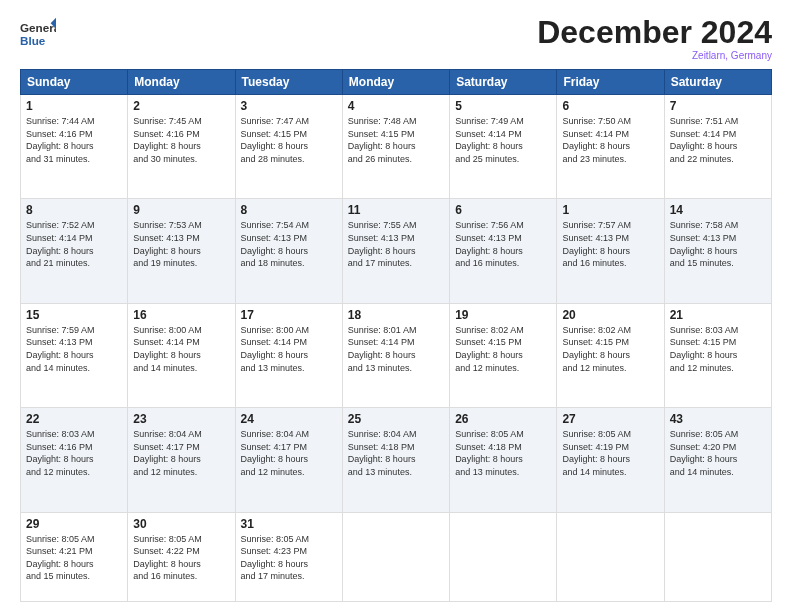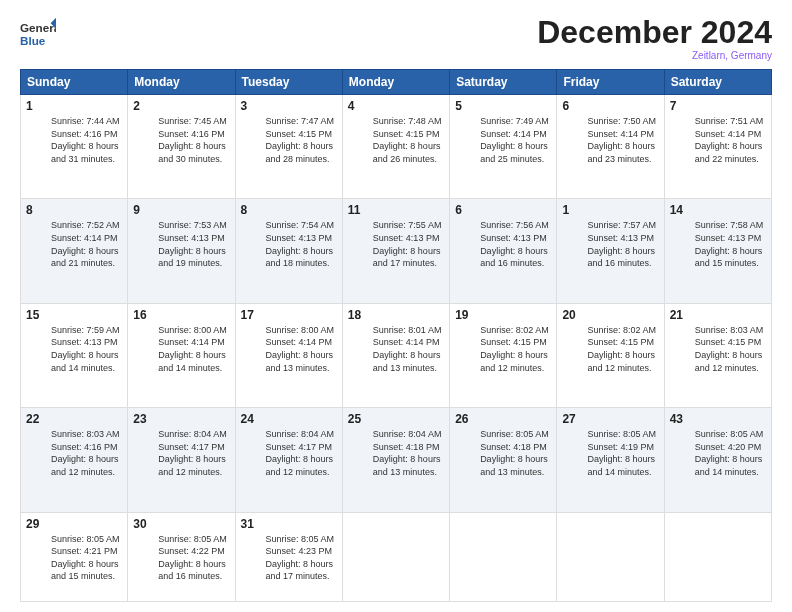--- a/index.html
+++ b/index.html
@@ -77,21 +77,20 @@
       font-size: 12px;
       font-weight: bold;
       color: #222;
       display: block;
       margin-bottom: 2px;
     }
     .cell-content {
       font-size: 9px;
       line-height: 1.4;
       color: #333;
-      margin-left: 25px;
     }
     .empty-cell {
       background: #f5f5f5;
     }
     .alt-row td {
       background: #f0f4f8;
     }
   </style>
 </head>
 <body>

